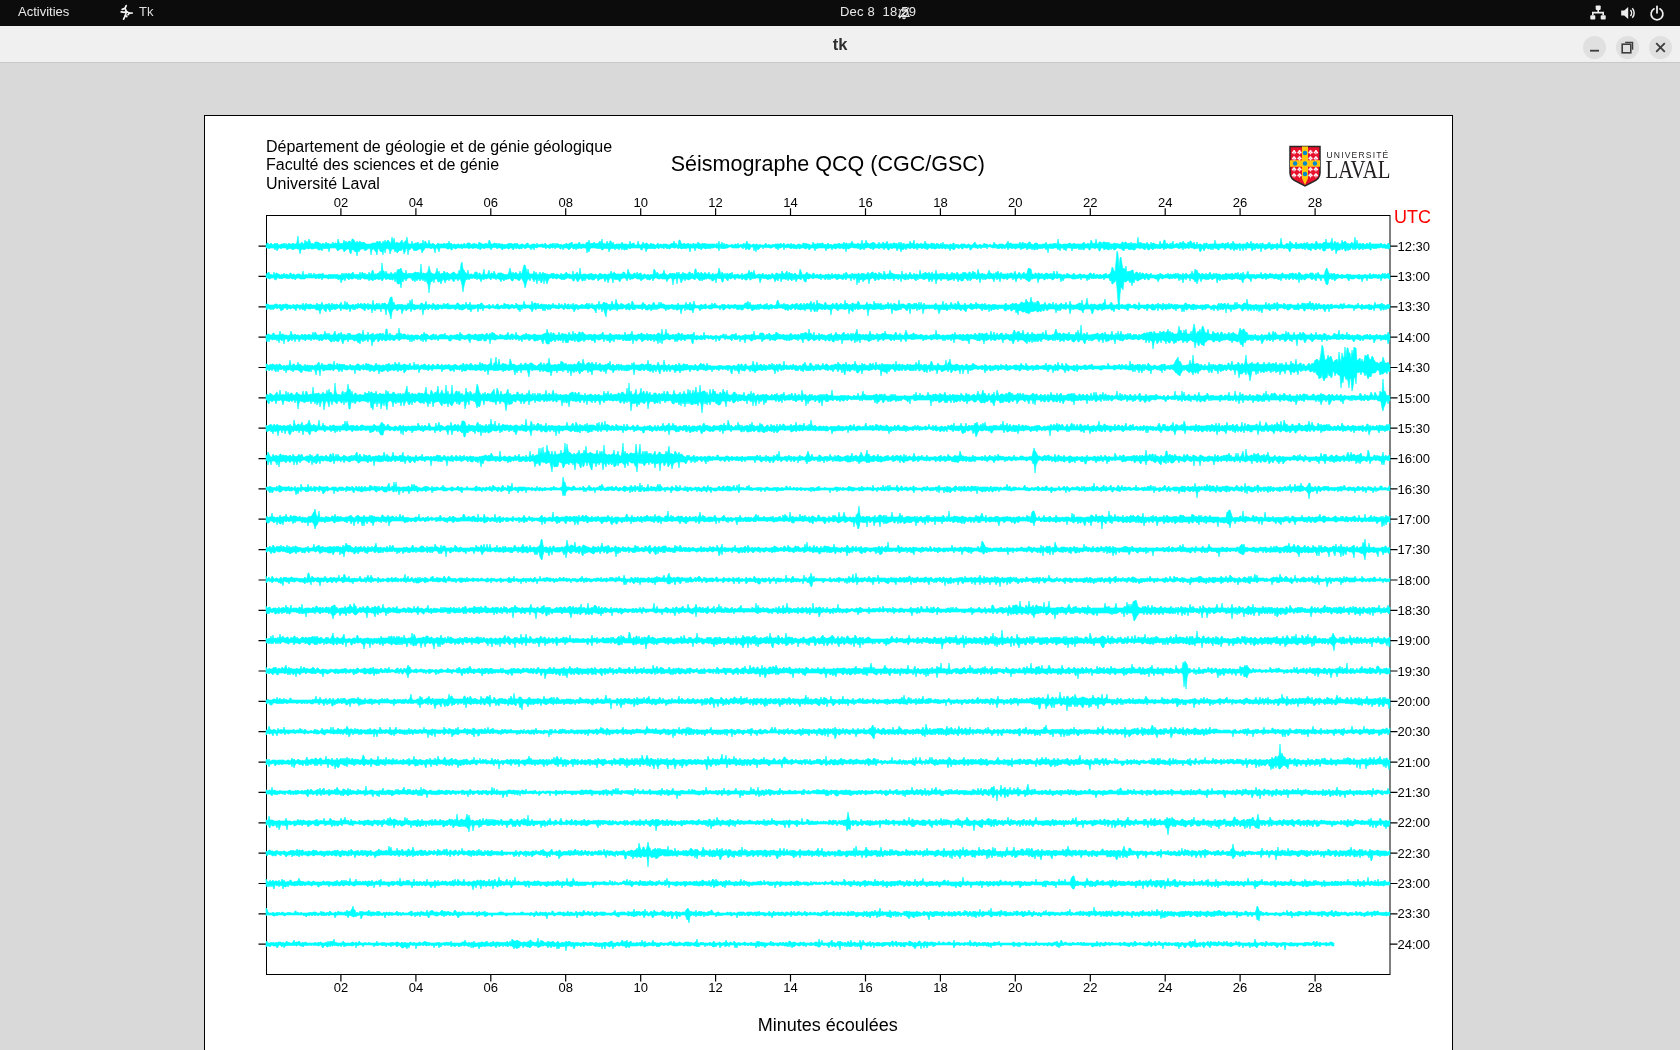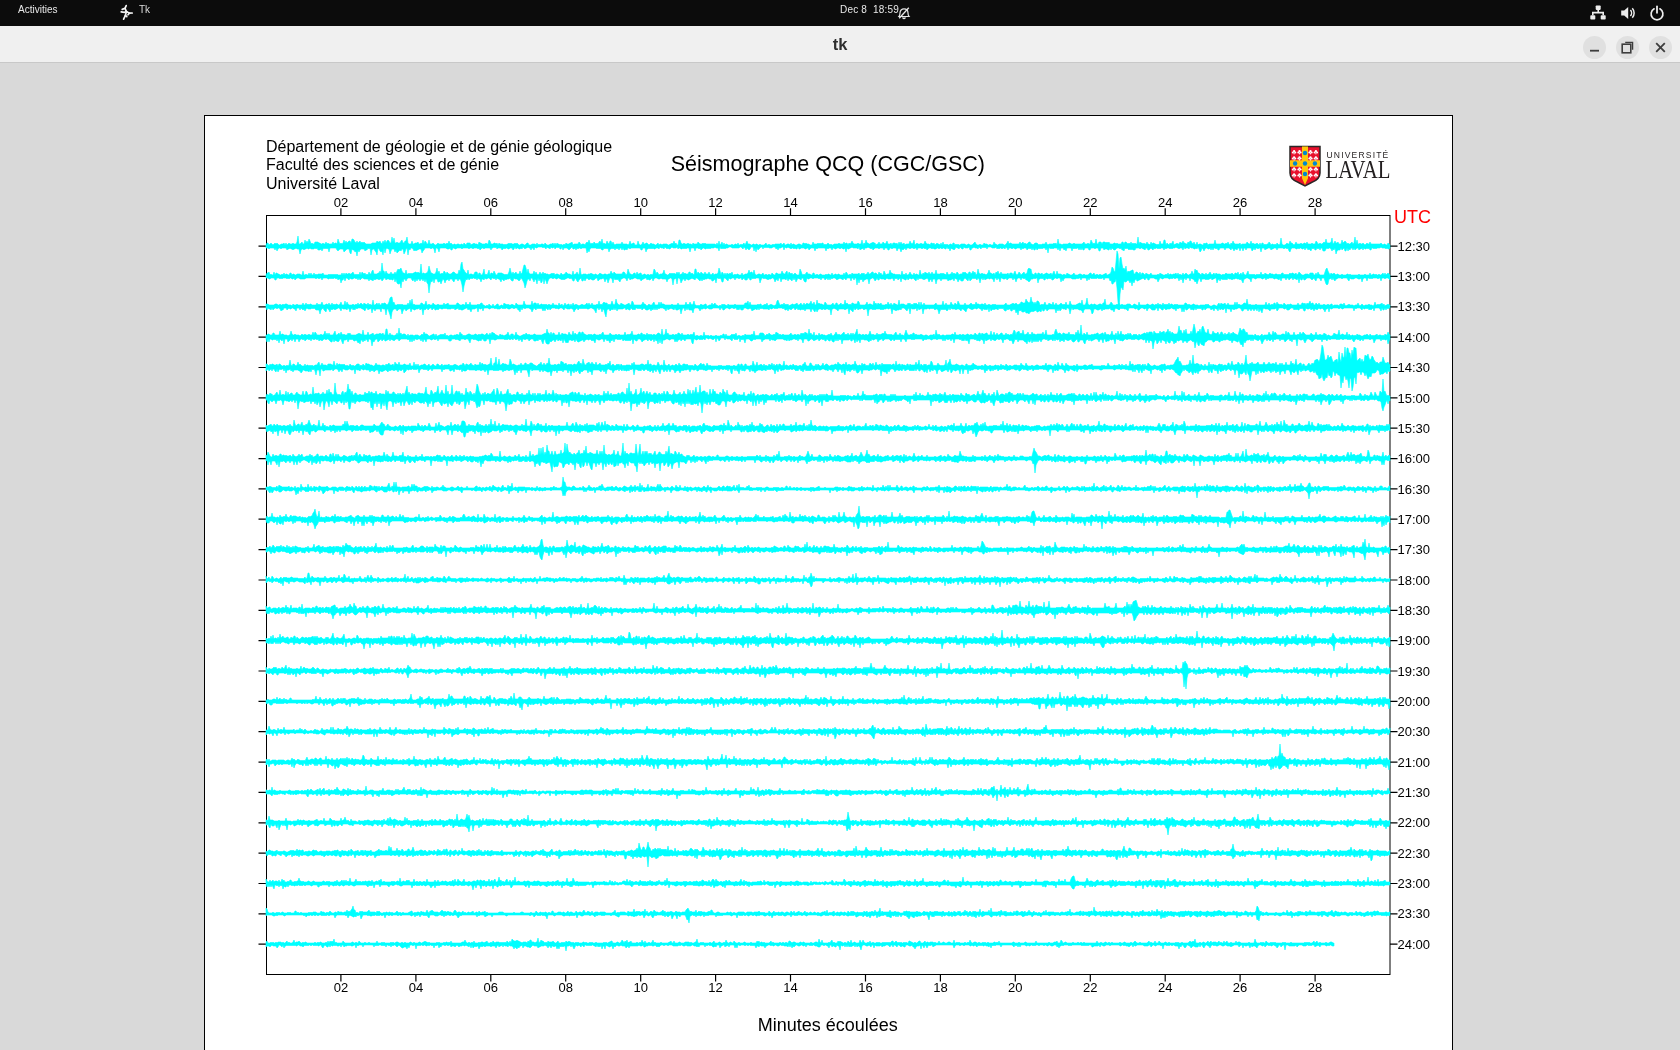--- a/index.html
+++ b/index.html
@@ -1,19 +1,19 @@
 <!DOCTYPE html>
 <html><head>
 <meta charset="utf-8">
 <style>
 * { margin:0; padding:0; box-sizing:border-box; }
 html,body { width:1680px; height:1050px; overflow:hidden; background:#d9d9d9;
   font-family:"Liberation Sans", sans-serif; }
 #topbar { position:absolute; left:0; top:0; width:1680px; height:26px; background:#0c0c0c;
-  color:#e8e8e8; font-size:10px; }
+  color:#e8e8e8; font-size:13px; }
 #topbar .act { position:absolute; left:18px; top:4px; }
 #topbar .tkapp { position:absolute; left:116px; top:4px; color:#dcdcdc; }
 #topbar .clock { position:absolute; left:840px; top:4px; letter-spacing:0.2px; }
 #titlebar { position:absolute; left:0; top:26px; width:1680px; height:37px; background:#f0f0f0;
   border-bottom:1px solid #c8c8c8; }
 #titlebar .title { position:absolute; left:0; width:100%; text-align:center; top:9px;
   font-weight:bold; font-size:16.5px; color:#2e2e2e; }
 .wbtn { position:absolute; top:10px; width:23px; height:23px; border-radius:50%;
   background:#e0e0e0; }
 #canvas-wrap { position:absolute; left:204px; top:84px;margin-top:31px; }

